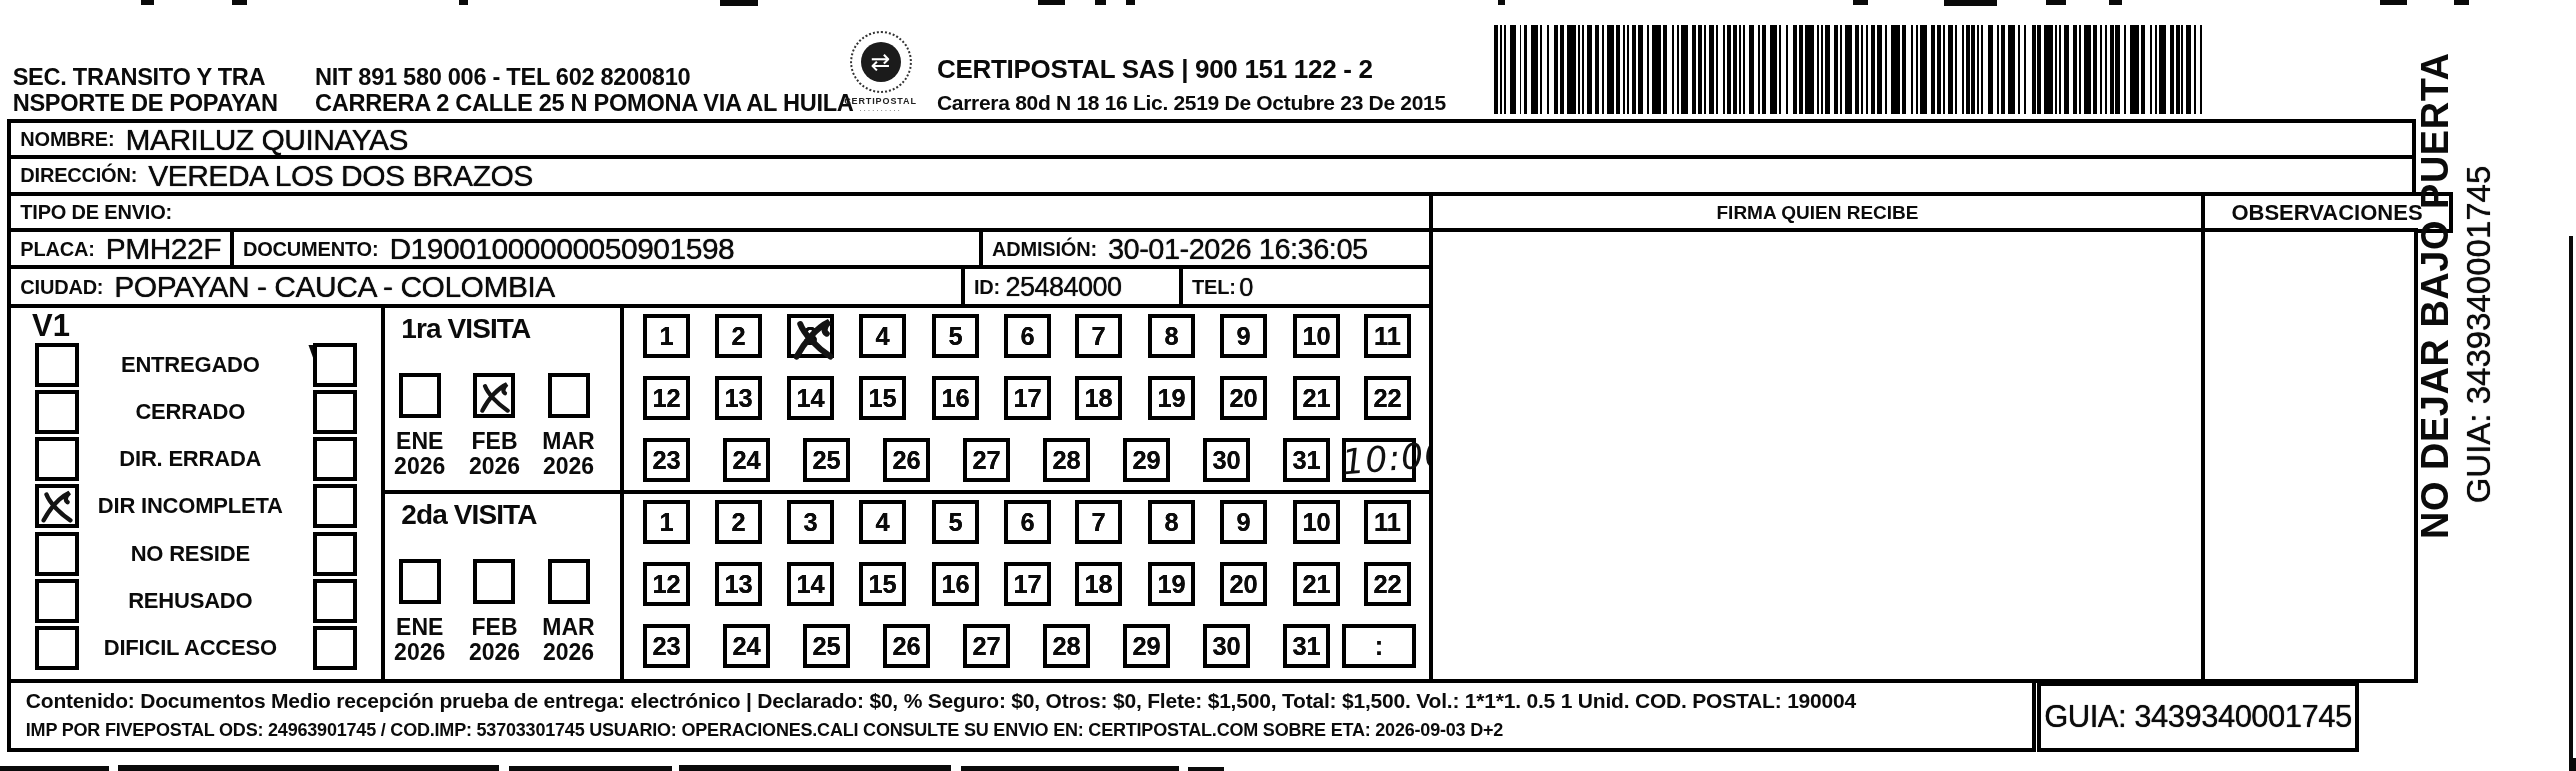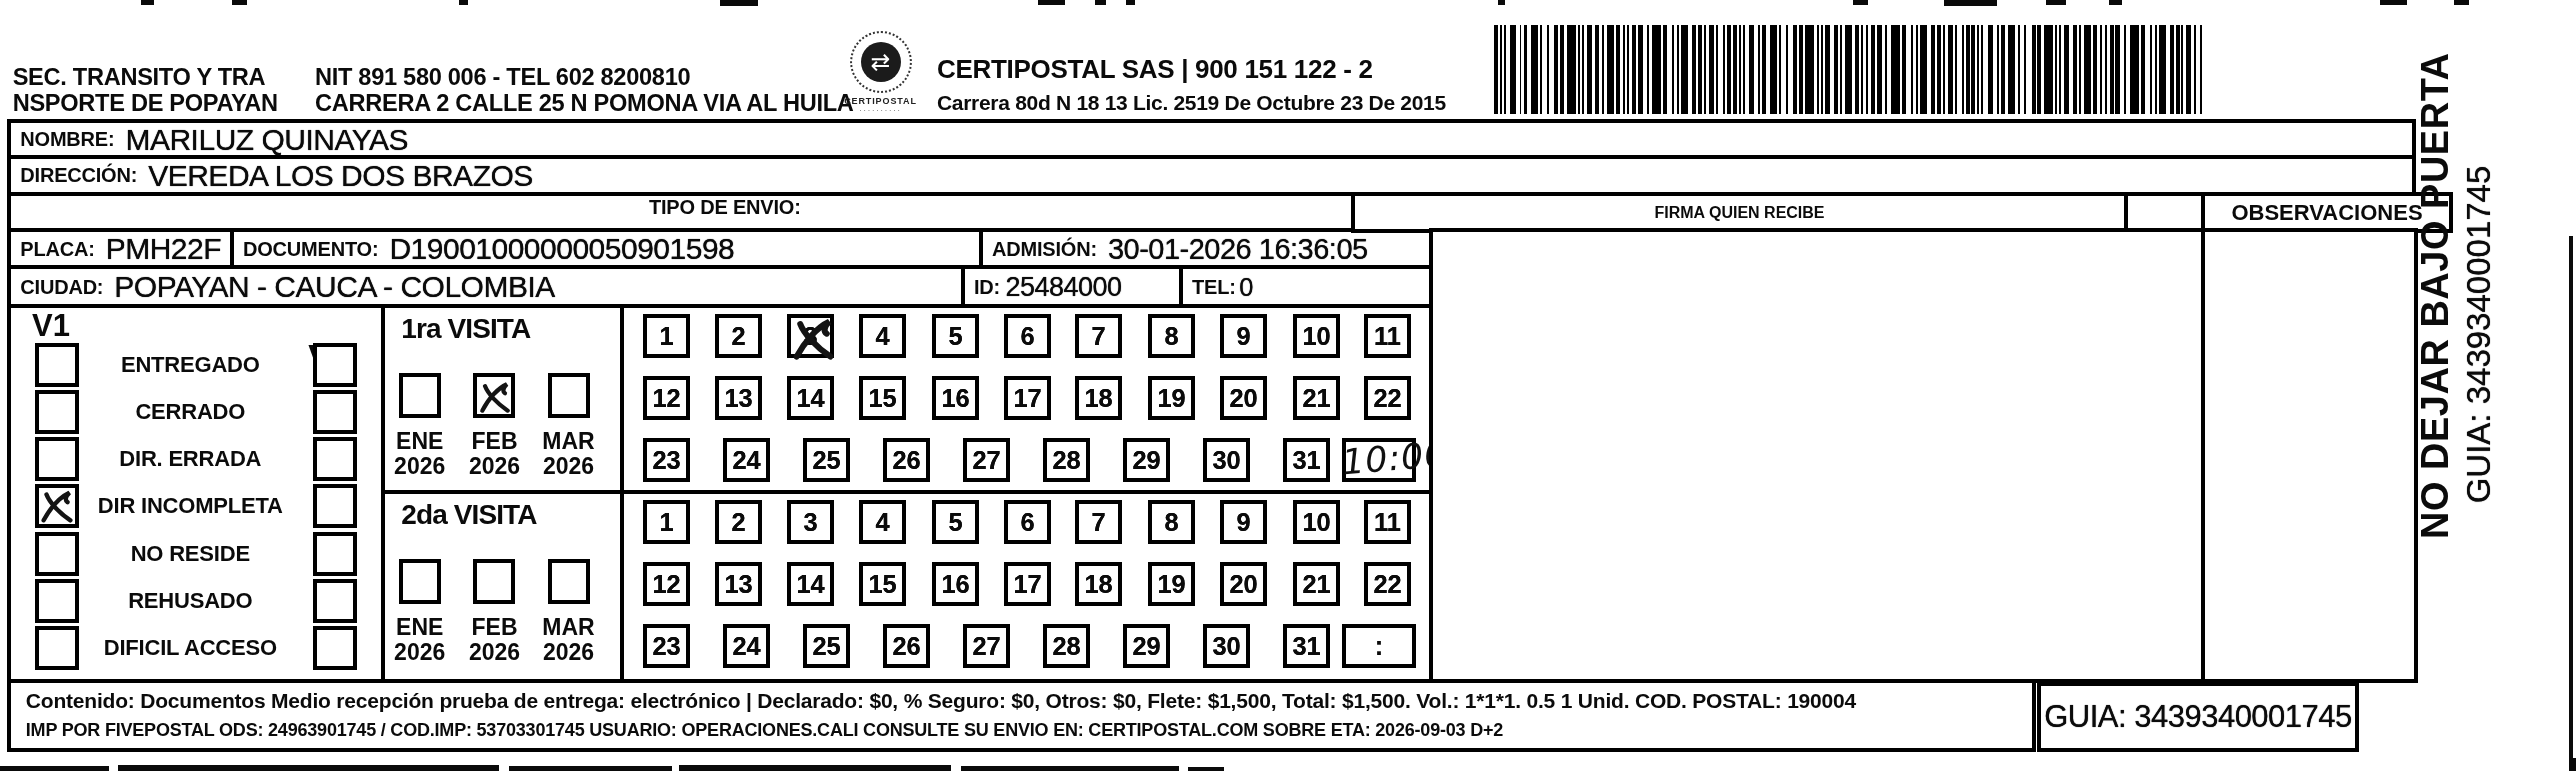--- a/index.html
+++ b/index.html
@@ -101,21 +101,21 @@
   <div class="abs" style="left:825px;top:31px;width:111px;">
     <div class="logo-ring">
       <span class="logo-glyph">⇄</span>
     </div>
     <div class="logo-cap">CERTIPOSTAL</div>
     <div class="logo-cap2">··········</div>
   </div>
 
   <div class="abs" style="left:937px;top:54px;">
     <div class="company">CERTIPOSTAL SAS | 900 151 122 - 2</div>
-    <div class="company2">Carrera 80d N 18 13  Lic. 2519 De Octubre 23 De 2015</div>
+    <div class="company2">Carrera 80d N 18 16  Lic. 2519 De Octubre 23 De 2015</div>
   </div>
 
   <div id="barcode">
       <div class="bar" style="left: 0px; width: 3.6px;"></div>
       <div class="bar" style="left: 5.8px; width: 1.8px;"></div>
       <div class="bar" style="left: 9.8px; width: 1.8px;"></div>
       <div class="bar" style="left: 16.3px; width: 5.4px;"></div>
       <div class="bar" style="left: 25.5px; width: 1.8px;"></div>
       <div class="bar" style="left: 29.5px; width: 3.6px;"></div>
       <div class="bar" style="left: 37px; width: 7.3px;"></div>
@@ -222,21 +222,21 @@
     </div>
 
   <div class="box row" style="left:7.3px;top:119px;width:2409px;height:41px;">
     <span class="lbl">NOMBRE:</span>
     <span class="val">MARILUZ QUINAYAS</span>
   </div>
   <div class="box row" style="left:7.3px;top:155px;width:2409px;height:41px;">
     <span class="lbl">DIRECCIÓN:</span>
     <span class="val">VEREDA LOS DOS BRAZOS</span>
   </div>
-  <div class="box row" style="left:7.3px;top:192px;width:1426px;height:41px;flex-direction:column;">
+  <div class="box row" style="left:7.3px;top:192px;width:1426px;height:41px;">
     <span class="lbl">TIPO DE ENVIO:</span>
   </div>
 
   <div class="box row" style="left:7.3px;top:228px;width:227px;height:42px;">
     <span class="lbl">PLACA:</span>
     <span class="val">PMH22F</span>
   </div>
   <div class="box row" style="left:230px;top:228px;width:754px;height:42px;">
     <span class="lbl">DOCUMENTO:</span>
     <span class="val">D19001000000050901598</span>
@@ -534,21 +534,21 @@
         <span>30</span>
       </div>
       <div class="cell" style="left: 659px; top: 130px;">
         <span>31</span>
       </div>
       <div class="timebox" style="left: 718px; top: 130px;">
         <span class="tsep">:</span>
       </div>
     </div>
 
-  <div class="box colhead" style="left:1351px;top:192px;width:777px;height:41px;font-size:16px;">
+  <div class="box colhead" style="left:1429px;top:192px;width:777px;height:41px;font-size:19px;">
     <span>FIRMA QUIEN RECIBE</span>
   </div>
   <div class="box colhead" style="left:2201px;top:192px;width:252px;height:41px;font-size:22px;">
     <span>OBSERVACIONES</span>
   </div>
   <div class="box" style="left:1429px;top:228px;width:777px;height:455px;"></div>
   <div class="box" style="left:2201px;top:228px;width:217px;height:455px;"></div>
 
   <div class="box" style="left:7.3px;top:679px;width:2029px;height:73px;">
     <div class="f1">Contenido: Documentos Medio recepción prueba de entrega: electrónico | Declarado: $0, % Seguro: $0, Otros: $0, Flete: $1,500, Total: $1,500. Vol.: 1*1*1. 0.5  1 Unid. COD. POSTAL: 190004</div>

